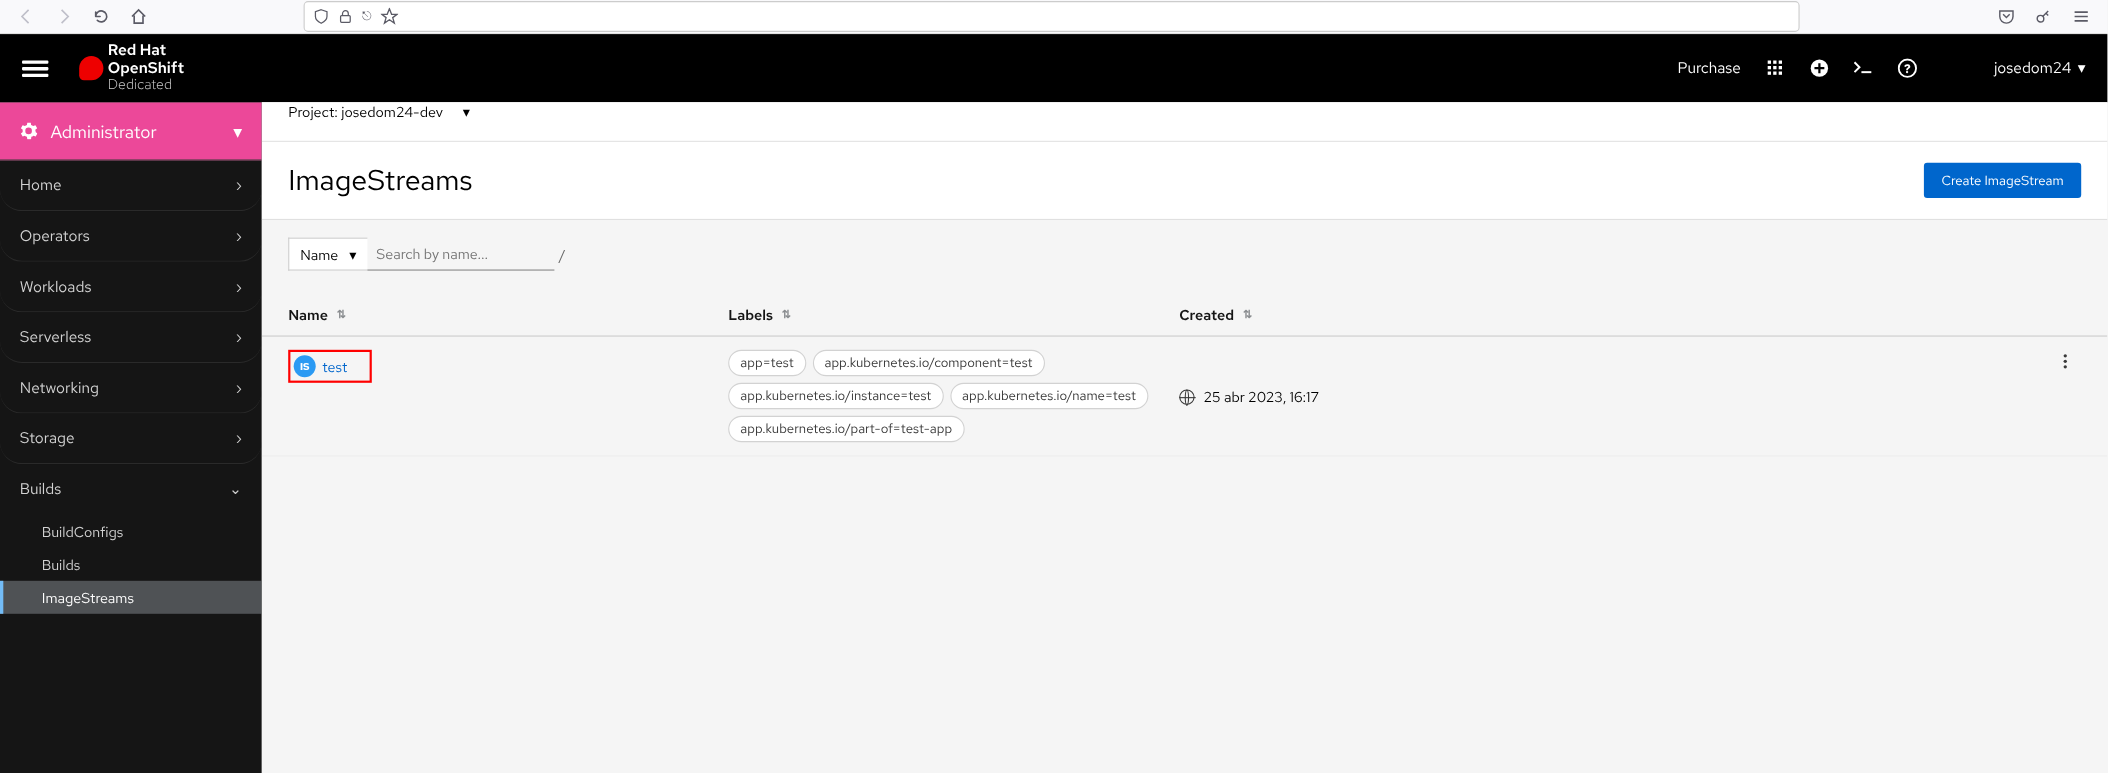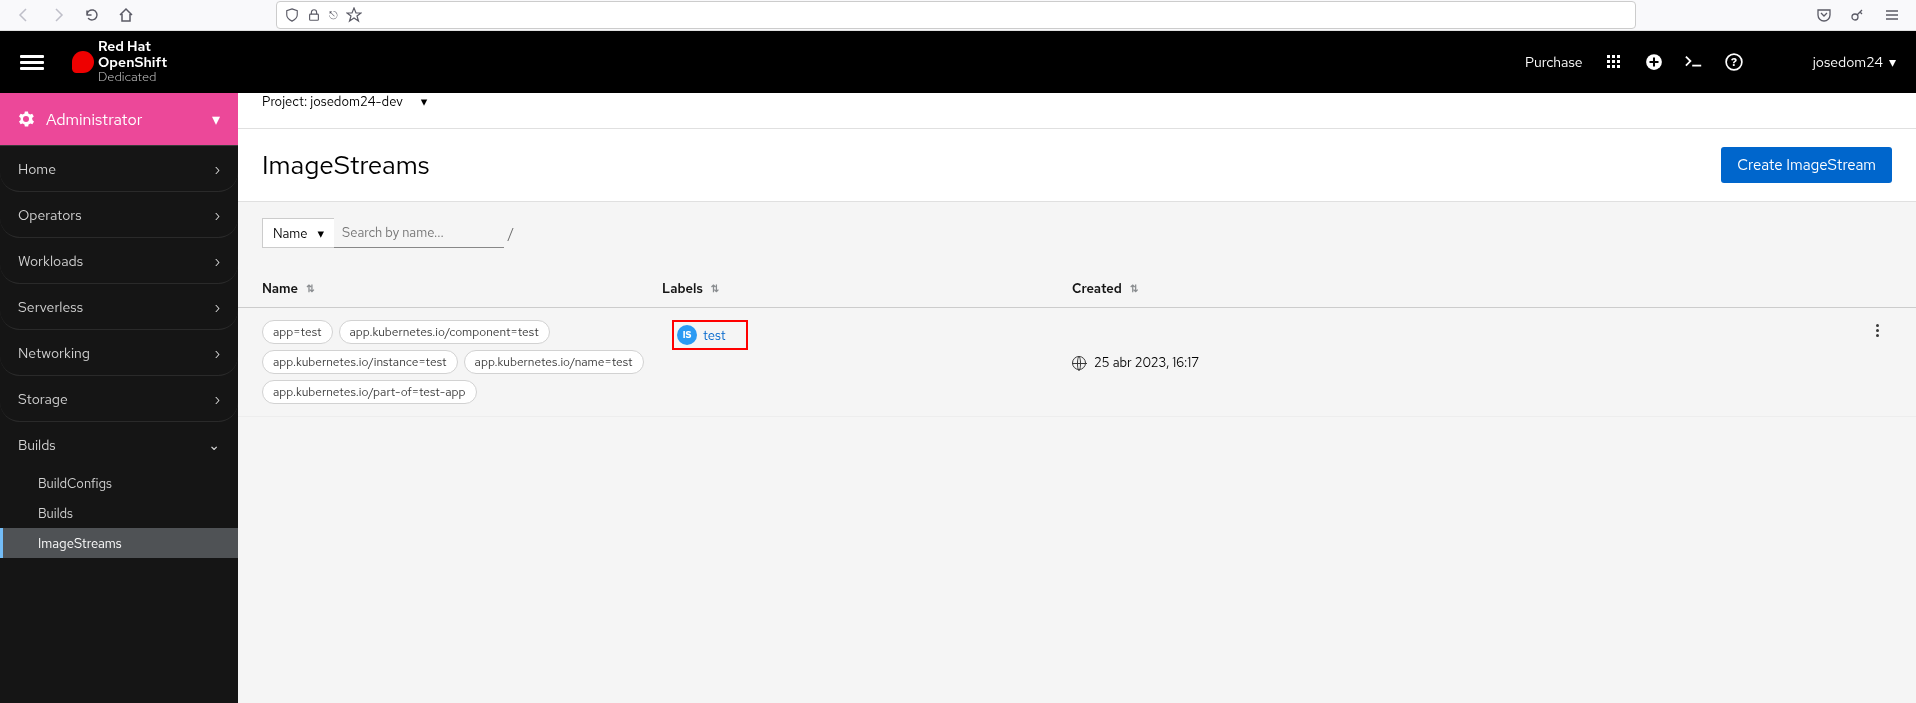--- a/index.html
+++ b/index.html
@@ -39,21 +39,21 @@
     .nav-item .chev { margin-left:auto; }
     .nav-sub { height:30px; display:flex; align-items:center; padding:0 18px 0 38px; font-size:13px; cursor:pointer; color:#d2d2d2;}
     .nav-sub.active { background:#4f5255; border-left:3px solid #73bcf7; padding-left:35px; color:#fff;}
 
     
     .main { flex:1; background:#f5f5f5; overflow-y:auto;}
     .project-bar { height:36px; background:#fff; border-bottom:1px solid #e0e0e0; display:flex; align-items:flex-start; padding:0 24px; font-size:13px;}
     .project-bar .caret-down { margin-left: 18px;}
     .page-head { background:#fff; padding:18px 24px; display:flex; align-items:center; border-bottom:1px solid #e0e0e0;}
     .page-title { font-size:26px; font-weight:400; flex:1;}
-    .create-btn { background:#0066cc; color:#fff; border:none; padding:8px 16px; font-size:15px; border-radius:3px; cursor:pointer;}
+    .create-btn { background:#0066cc; color:#fff; border:none; padding:8px 16px; font-size:12px; border-radius:3px; cursor:pointer;}
 
     .filter-row { padding:16px 24px 10px; display:flex; align-items:center; gap:0;}
     .filter-dd { border:1px solid #ccc; border-right:none; background:#fff; height:30px; padding:0 10px; display:flex; align-items:center; gap:10px; font-size:13px; cursor:pointer;}
     .filter-input { height:30px; width:170px; border:none; border-bottom:1px solid #888; background:transparent; padding:0 8px; font-size:13px; outline:none;}
     .slash-hint { margin-left:4px; color:#666; font-size:13px;}
 
     .table { width:100%; margin-top:12px;}
     .thead { display:flex; border-bottom:1px solid #ccc; padding:0 24px;}
     .th { padding:10px 0; font-size:13px; font-weight:600; color:#151515; display:flex; align-items:center; gap:8px; cursor:pointer;}
     .th1 { flex-basis:400px; }
@@ -280,32 +280,32 @@
             <span>Labels</span>
             <span class="sort-arrows">⇅</span>
           </div>
         <div class="th th3">
             <span>Created</span>
             <span class="sort-arrows">⇅</span>
           </div>
       </div>
 
       <div class="trow">
+        <div class="td td1">
+          <span class="res-badge">
+            <span class="is-circle">IS</span>
+            <span class="res-link">test</span>
+          </span>
+        </div>
         <div class="td td2">
           <span class="label-pill">app=test</span>
           <span class="label-pill">app.kubernetes.io/component=test</span>
           <span class="label-pill">app.kubernetes.io/instance=test</span>
           <span class="label-pill">app.kubernetes.io/name=test</span>
           <span class="label-pill">app.kubernetes.io/part-of=test-app</span>
-        </div>
-        <div class="td td1">
-          <span class="res-badge">
-            <span class="is-circle">IS</span>
-            <span class="res-link">test</span>
-          </span>
         </div>
         <div class="td td3">
           <span class="globe-ico"></span>
           <span>25 abr 2023, 16:17</span>
         </div>
         <div class="td td4">
           <div class="kebab">
               <span></span>
               <span></span>
               <span></span>

